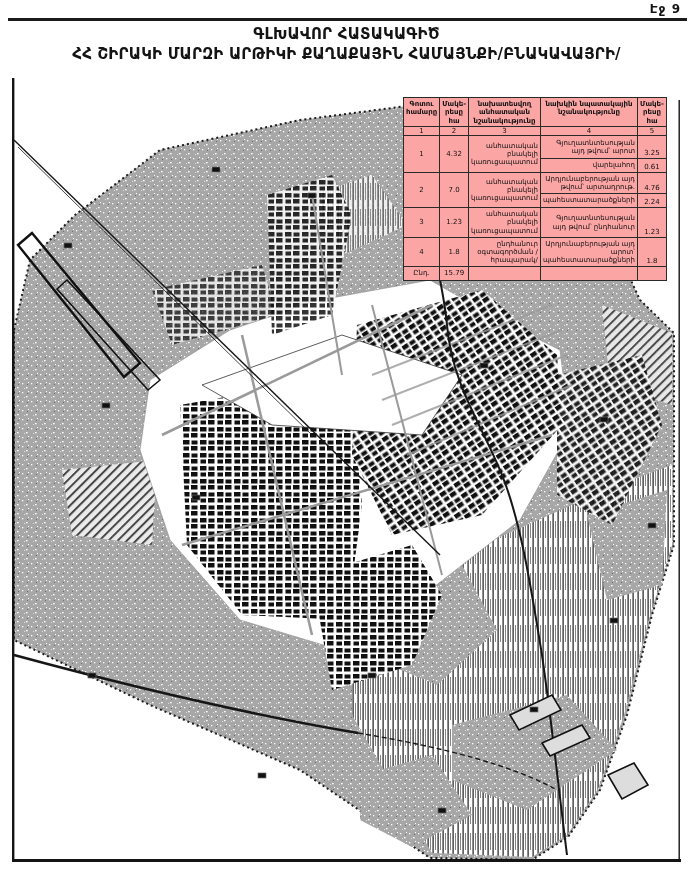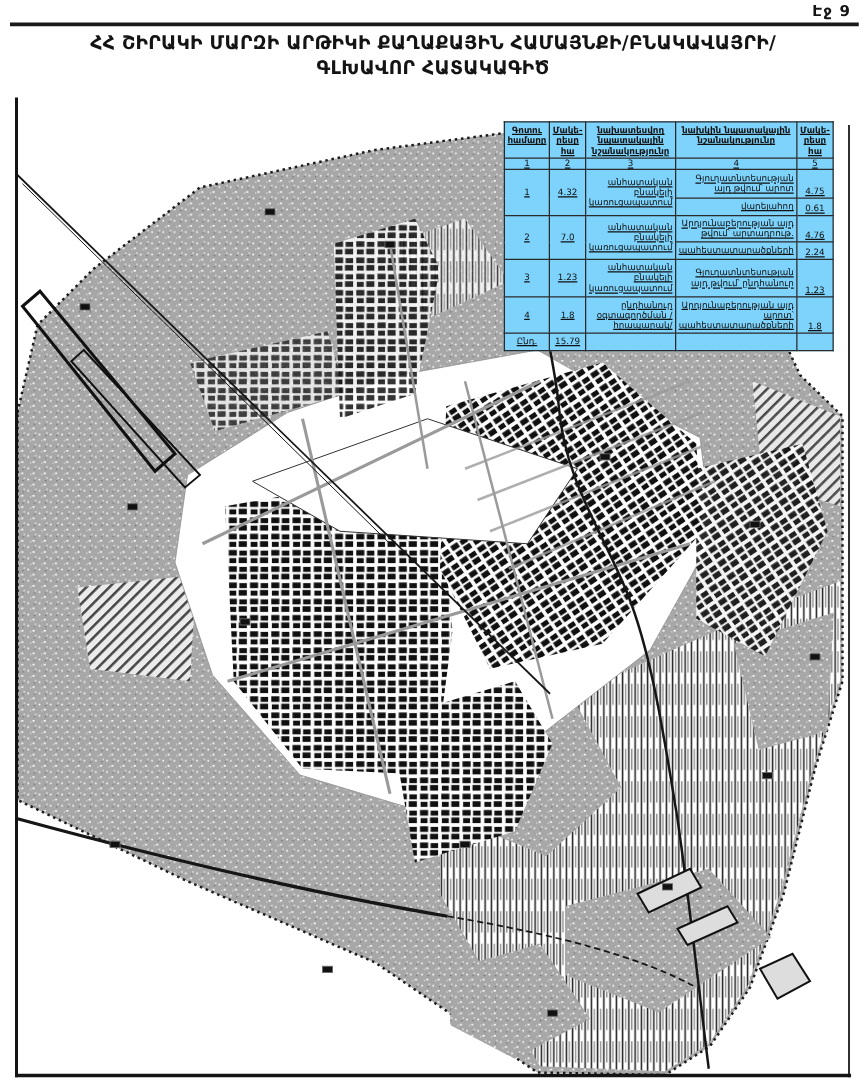--- a/index.html
+++ b/index.html
@@ -8,40 +8,39 @@
     font-family:"DejaVu Sans",sans-serif;color:#141414;overflow:hidden;
   }
   .pageno{position:absolute;top:2px;right:12px;font-weight:bold;font-size:12px;letter-spacing:1px;margin-left:43px;}
   .toprule{position:absolute;top:18px;left:8px;width:679px;height:3px;background:#1a1a1a;}
   .titleblock{position:absolute;top:25px;left:30px;width:633px;text-align:center;z-index:6;}
   .t1{font-size:15px;font-weight:bold;line-height:1.3;letter-spacing:.2px;}
   .sub{font-size:8.6px;font-weight:bold;line-height:1.55;letter-spacing:.45px;margin-top:5px;color:#222;}
   .mapwrap{position:absolute;left:12px;top:75px;width:669px;height:787px;z-index:1;}
   table.luz{
     position:absolute;left:403px;top:97px;width:242px;border-collapse:collapse;
-    background:#7dd3fc;font-size:7px;line-height:1.18;z-index:5;color:#111;
+    background:#fca5a5;font-size:7px;line-height:1.18;z-index:5;color:#111;
     font-family:"DejaVu Sans",sans-serif;
-    text-decoration:underline;
   }
   .luz td,.luz th{border:1px solid #2a2a2a;padding:1px 2px;vertical-align:middle;text-align:right;font-weight:normal;}
   .luz th{text-align:center;vertical-align:top;font-weight:bold;padding-top:2px;}
   .luz td.num{text-align:center;}
   .luz td.val{text-align:center;vertical-align:bottom;}
   .luz tr.cnum td{text-align:center;height:7px;padding:0;}
   .c1{width:34px;} .c2{width:40px;} .c3{width:60px;} .c4{width:104px;} .c5{width:28px;}
 </style>
 </head>
 <body>
 
 <div class="pageno">Էջ 9</div>
 <div class="toprule"></div>
 
 <div class="titleblock">
+  <div class="t1">ԳԼԽԱՎՈՐ ՀԱՏԱԿԱԳԻԾ</div>
   <div class="t1">ՀՀ ՇԻՐԱԿԻ ՄԱՐԶԻ ԱՐԹԻԿԻ ՔԱՂԱՔԱՅԻՆ ՀԱՄԱՅՆՔԻ/ԲՆԱԿԱՎԱՅՐԻ/</div>
-  <div class="t1">ԳԼԽԱՎՈՐ ՀԱՏԱԿԱԳԻԾ</div>
 </div>
 
 <div class="mapwrap">
 <svg width="669" height="787" viewBox="0 0 669 787" xmlns="http://www.w3.org/2000/svg">
   <defs>
     <pattern id="spk" width="9" height="9" patternUnits="userSpaceOnUse">
       <rect width="9" height="9" fill="#a7a7a7"></rect>
       <rect x="1" y="2" width="1.3" height="1.3" fill="#ffffff"></rect>
       <rect x="5" y="6" width="1.6" height="1.3" fill="#ffffff"></rect>
       <rect x="7" y="1" width="1" height="1" fill="#ffffff"></rect>
@@ -166,38 +165,38 @@
     <rect x="666.5" y="25" width="1.4" height="762"></rect>
   </g>
 </svg>
 </div>
 
 <table class="luz">
   <tbody>
       <tr>
     <th class="c1">Գոտու համարը</th>
     <th class="c2">Մակե-րեսը հա</th>
-    <th class="c3">նախատեսվող նպատակային նշանակությունը</th>
+    <th class="c3">նախատեսվող անհատական նշանակությունը</th>
     <th class="c4">նախկին նպատակային նշանակությունը</th>
     <th class="c5">Մակե-րեսը հա</th>
   </tr>
   <tr class="cnum">
     <td>1</td>
     <td>2</td>
     <td>3</td>
     <td>4</td>
     <td>5</td>
   </tr>
 
   <tr>
     <td class="num" rowspan="2" style="height:34px">1</td>
     <td class="num" rowspan="2">4.32</td>
     <td rowspan="2">անհատական բնակելի կառուցապատում</td>
     <td>Գյուղատնտեսության այդ թվում՝ արոտ</td>
-    <td class="val">4.75</td>
+    <td class="val">3.25</td>
   </tr>
   <tr>
     <td style="height:11px">վարելահող</td>
     <td class="val">0.61</td>
   </tr>
 
   <tr>
     <td class="num" rowspan="2" style="height:32px">2</td>
     <td class="num" rowspan="2">7.0</td>
     <td rowspan="2">անհատական բնակելի կառուցապատում</td>

